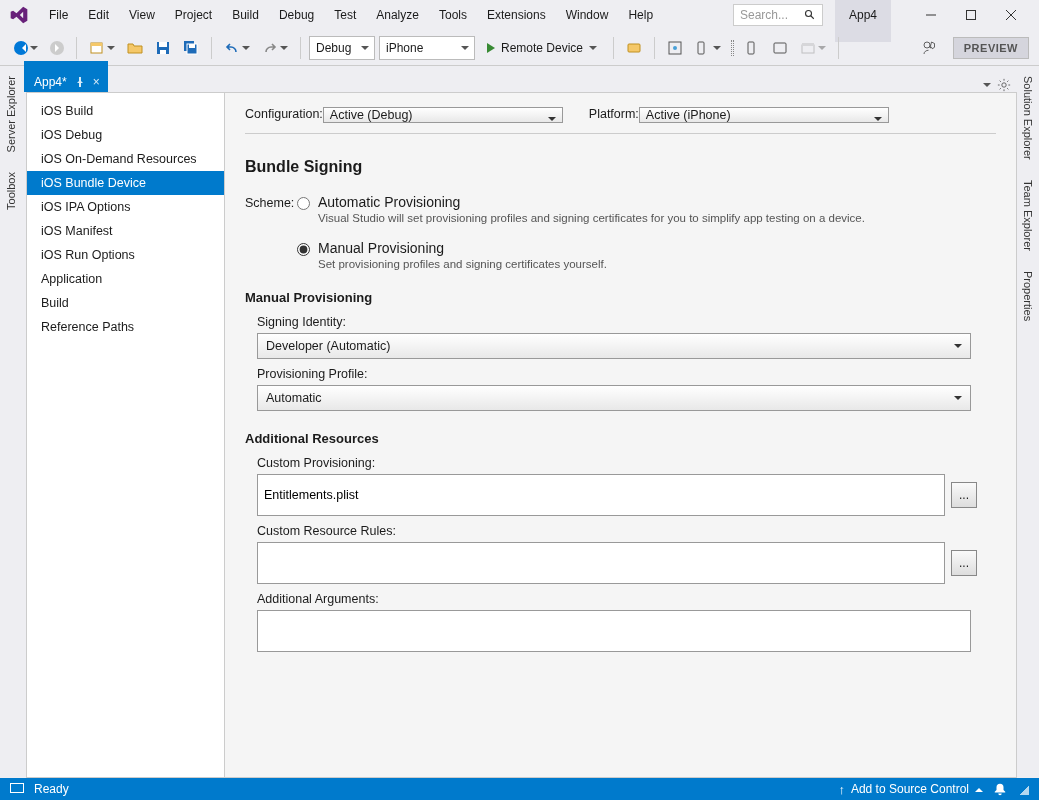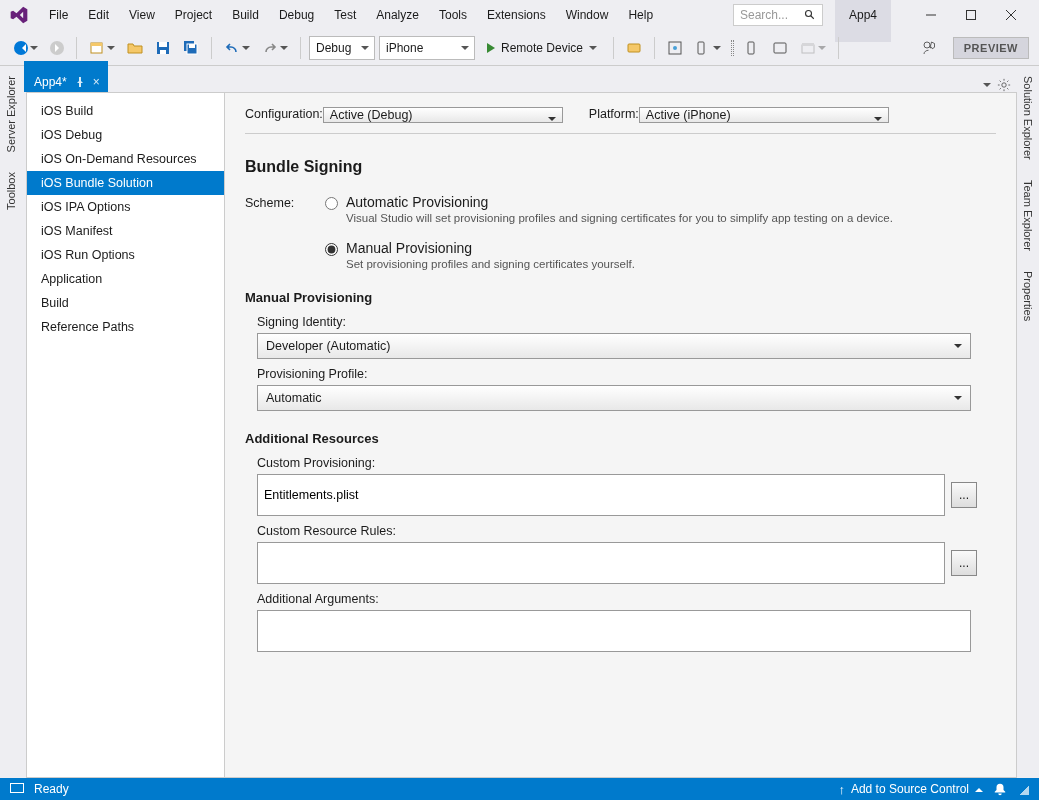--- a/index.html
+++ b/index.html
@@ -66,21 +66,21 @@
   .cfgrow { display:flex; align-items:flex-start; gap: 0; padding-bottom: 10px; border-bottom:1px solid #ccc; margin-bottom: 24px; font-size:12.5px; }
   .cfgrow label { }
   .cfgrow .combo { flex:0 0 240px; height:16px; border:1px solid #999; background:linear-gradient(#fff,#e8e8e8); display:flex; align-items:center; padding:0 6px; font-size:12.5px; position:relative; }
   .cfgrow .combo.platform{flex:0 0 250px;}
   .cfgrow .combo::after{content:"";position:absolute;right:6px;top:9px;border:4px solid transparent;border-top-color:#333;}
   .cfgrow .plabel{margin-left:26px;}
 
   h2.section { font-size: 16px; font-weight: 600; margin: 6px 0 18px 0; }
   h3.sub { font-size: 13px; font-weight: 700; margin: 20px 0 10px 0; }
 
-  .scheme-row { display:flex; gap: 28px; font-size:12.5px; }
+  .scheme-row { display:flex; font-size:12.5px; }
   .scheme-row .lbl { width: 52px; text-align:left; padding-top:2px; }
   .radios { display:flex; flex-direction:column; gap: 16px; }
   .radio { display:flex; align-items:flex-start; gap: 8px; }
   .radio input { margin-top:3px; accent-color:#333; }
   .radio .t { font-size: 14px; }
   .radio .d { font-size: 11.5px; color: #555; margin-top:2px; }
 
   .field-block { margin-left: 12px; margin-top:6px; }
   .field-label { font-size:12.5px; margin: 8px 0 4px 0; }
   .dropdown { height:26px; border:1px solid #999; background:linear-gradient(#fff,#e8e8e8); display:flex; align-items:center; padding:0 8px; font-size:12.5px; position:relative; width: 714px; }
@@ -287,21 +287,21 @@
             <path stroke="#555" fill="none" d="M8 1v2M8 13v2M1 8h2M13 8h2M3 3l1.4 1.4M11.6 11.6 13 13M13 3l-1.4 1.4M4.4 11.6 3 13"></path>
           </svg>
       </div>
     </div>
 
     <div class="editor">
       <div class="sidenav">
         <div class="item">iOS Build</div>
         <div class="item">iOS Debug</div>
         <div class="item">iOS On-Demand Resources</div>
-        <div class="item selected">iOS Bundle Solution</div>
+        <div class="item selected">iOS Bundle Device</div>
         <div class="item">iOS IPA Options</div>
         <div class="item">iOS Manifest</div>
         <div class="item">iOS Run Options</div>
         <div class="item">Application</div>
         <div class="item">Build</div>
         <div class="item">Reference Paths</div>
       </div>
 
       <div class="content">
         <div class="cfgrow">

